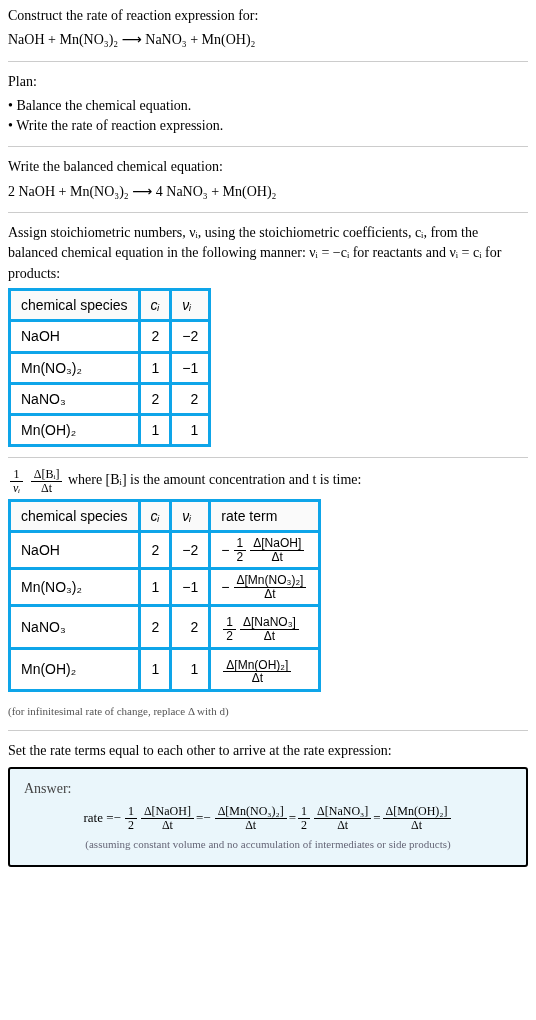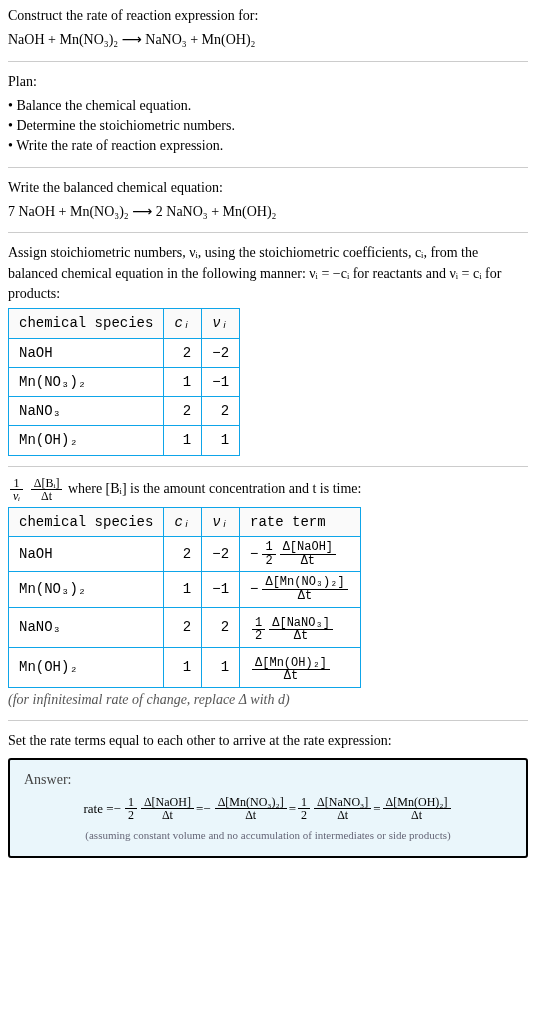--- a/index.html
+++ b/index.html
@@ -18,46 +18,45 @@
     border-top: 1px solid #ccc;
     margin: 10px 0;
   }
   .block { margin-bottom: 4px; }
   .eq { font-family: Georgia, serif; }
   table.stoich {
     border-collapse: collapse;
     margin-top: 4px;
   }
   table.stoich th, table.stoich td {
-    border: 1px solid #0ea5e9;
+    border: 3px solid #0ea5e9;
     padding: 4px 10px;
-    font-family: Liberation Mono, monospace;
+    font-family: Liberation Sans, sans-serif;
     font-size: 14px;
     text-align: left;
     white-space: nowrap;
   }
   table.stoich th { font-weight: normal; background: #fafafa; }
   table.stoich td.num { text-align: right; }
   .frac {
     display: inline-block;
     text-align: center;
     vertical-align: middle;
     font-size: 12px;
     line-height: 1.05;
     padding: 0 2px;
   }
   .frac .num { display: block; border-bottom: 1px solid #000; padding: 0 3px; }
   .frac .den { display: block; padding: 0 3px; }
   .rateterm { white-space: nowrap; display: inline-flex; align-items: center; }
   .rateterm .neg { margin-right: 2px; }
   .footnote {
-    font-size: 14px;
+    font-size: 11px;
     color: #555;
-    margin-top: 2px;
-    font-style: italic;
+    margin-top: 12px;
   }
   .answer-box {
     background: #eaf6fb;
     border: 2px solid #000000;
     border-radius: 3px;
     padding: 10px 14px 12px;
     margin-top: 6px;
   }
   .answer-label { color: #444; margin-bottom: 6px; }
   .answer-assume {
@@ -80,28 +79,27 @@
 <body>
 
 <div class="block">Construct the rate of reaction expression for:</div>
 <div class="block eq">NaOH + Mn(NO₃)₂  ⟶  NaNO₃ + Mn(OH)₂</div>
 
 <hr class="sep">
 
 <div class="block">Plan:</div>
 <div>
   <div>• <span>Balance the chemical equation.</span></div>
-  <div>• <span>Determine the stoichiometric numbers.</span></div>
   <div>• <span>Write the rate of reaction expression.</span></div>
 </div>
 
 <hr class="sep">
 
 <div class="block">Write the balanced chemical equation:</div>
-<div class="block eq">7 NaOH + Mn(NO₃)₂  ⟶  2 NaNO₃ + Mn(OH)₂</div>
+<div class="block eq">2 NaOH + Mn(NO₃)₂  ⟶  4 NaNO₃ + Mn(OH)₂</div>
 
 <hr class="sep">
 
 <div class="block">Assign stoichiometric numbers, νᵢ, using the stoichiometric coefficients, cᵢ, from the balanced chemical equation in the following manner: νᵢ = −cᵢ for reactants and νᵢ = cᵢ for products:</div>
 <table class="stoich">
   <tbody>
       <tr>
     <th>chemical species</th>
     <th><span class="ital">cᵢ</span></th>
     <th><span class="ital">νᵢ</span></th>

